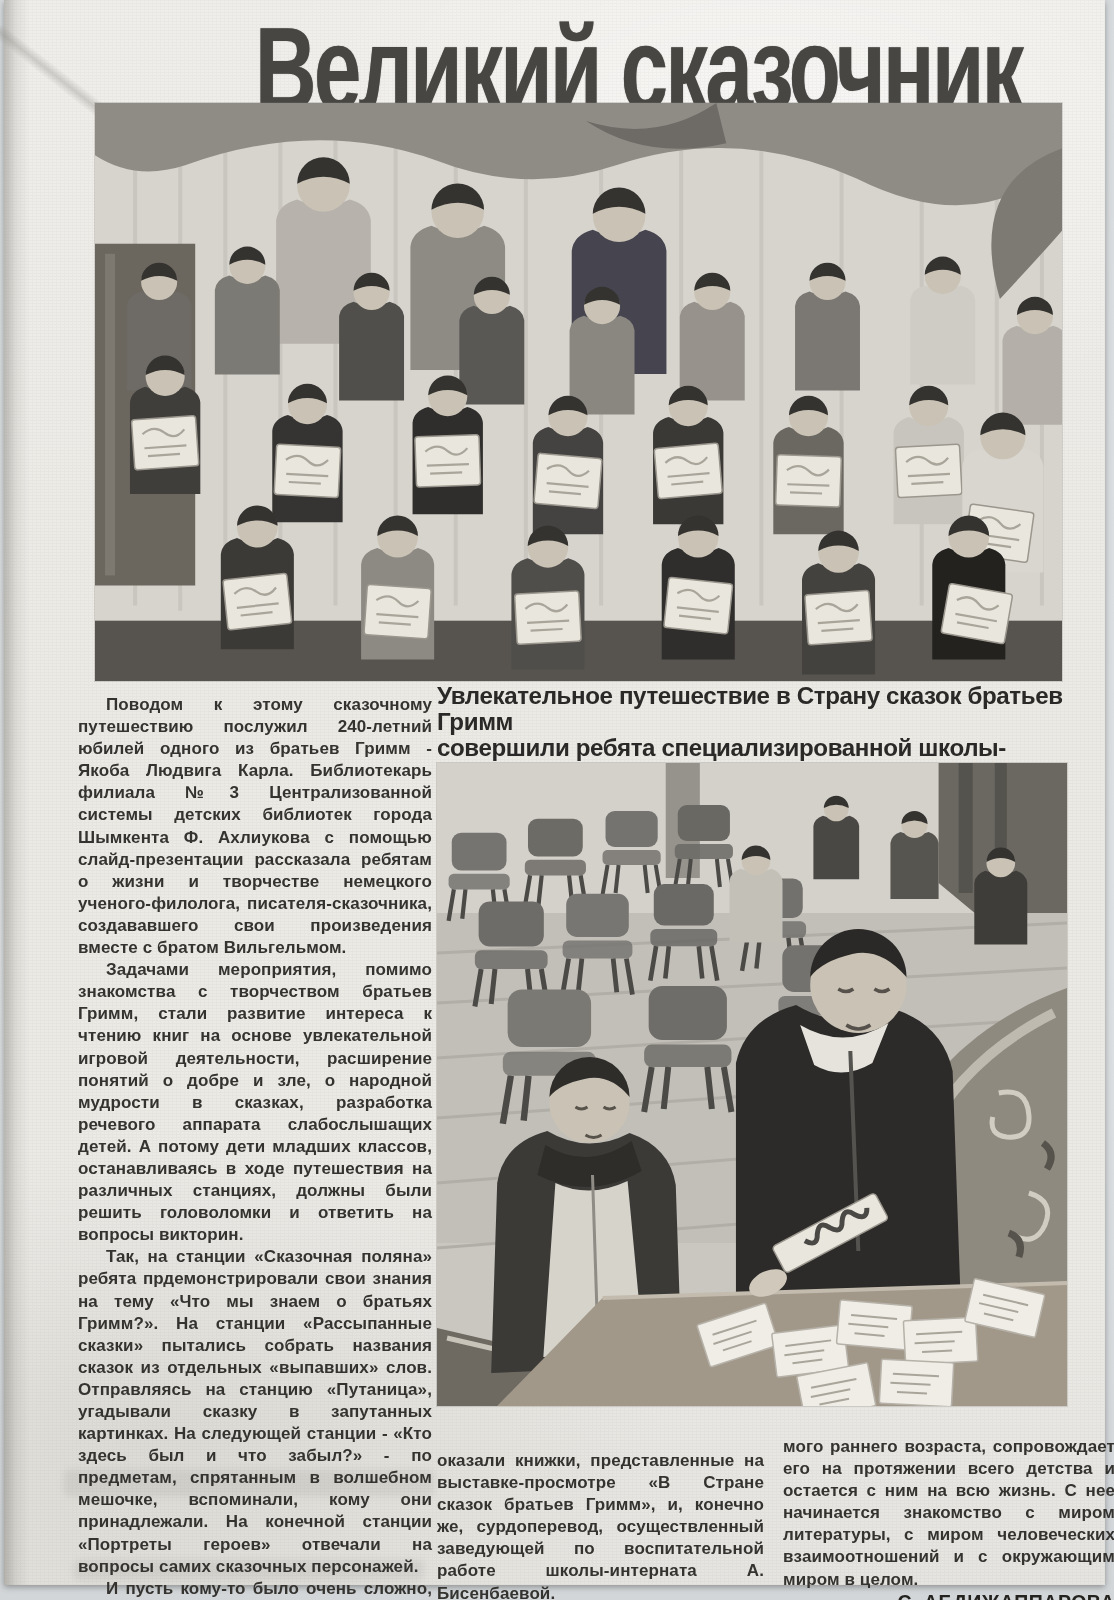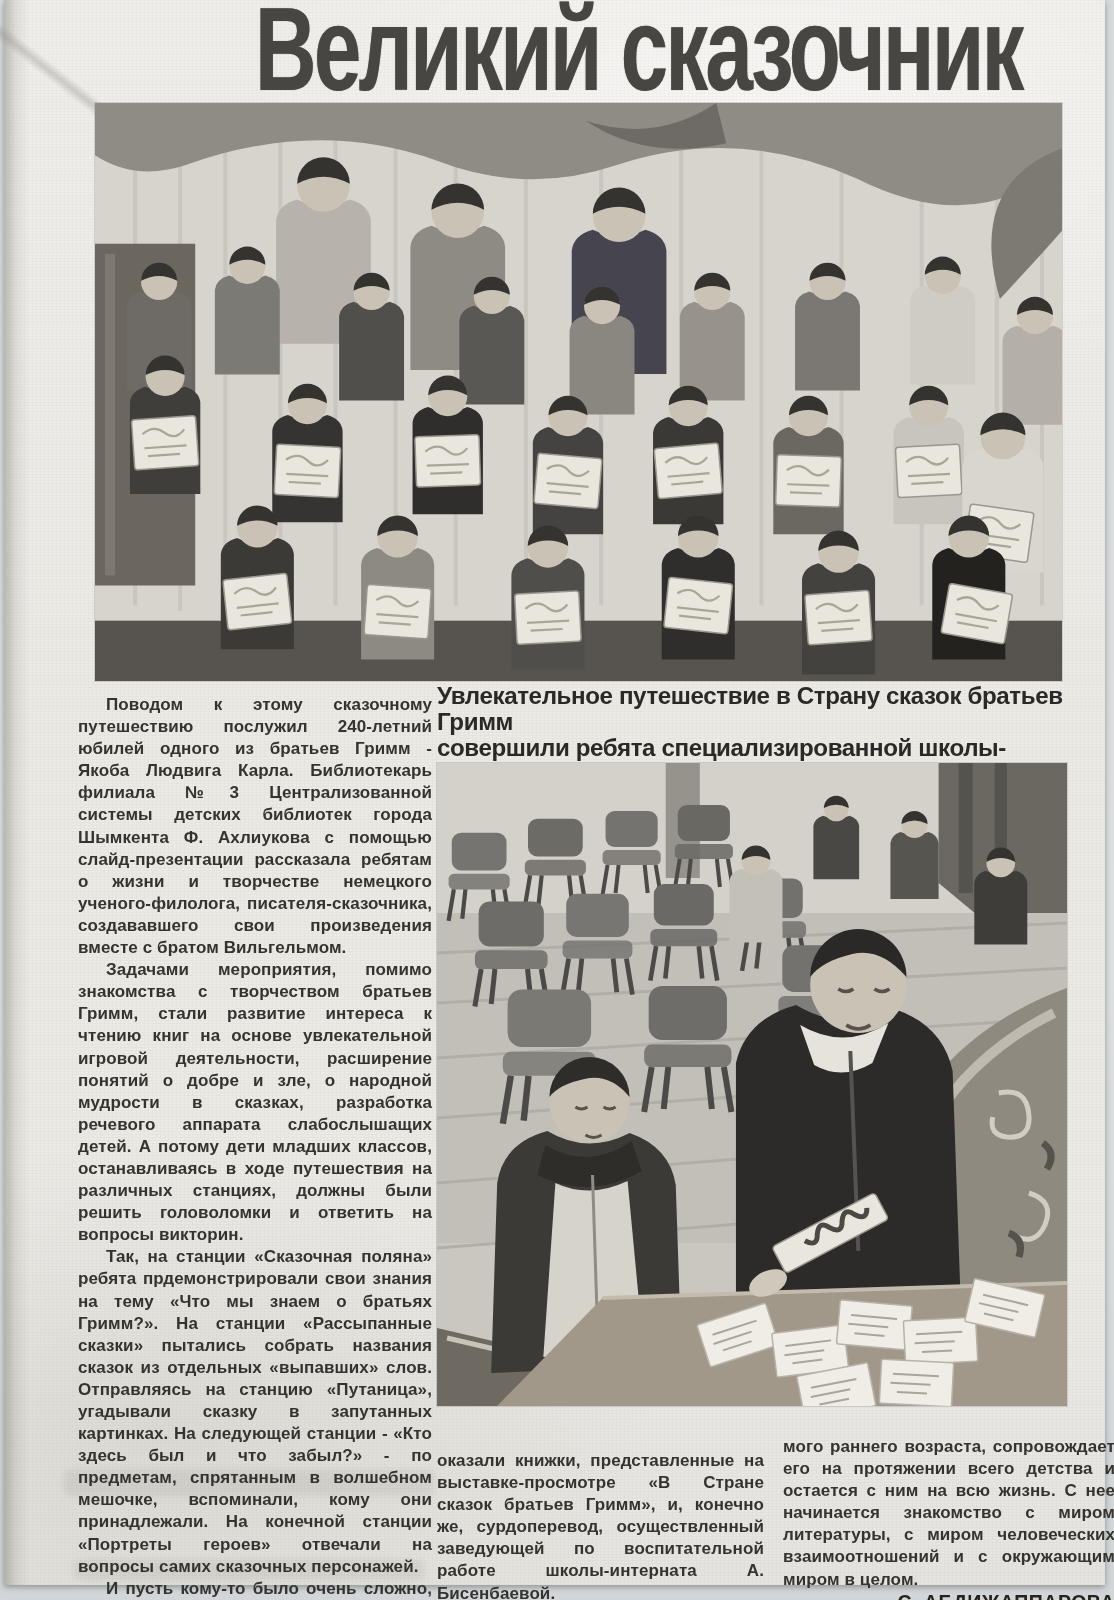--- a/index.html
+++ b/index.html
@@ -22,21 +22,21 @@
     background:linear-gradient(90deg, rgba(110,108,102,.40), rgba(110,108,102,.12) 40%, rgba(110,108,102,0) 85%);
   }
   .crease-diag{
     position:absolute;left:-30px;top:90px;width:220px;height:16px;
     transform:rotate(38deg);
     background:linear-gradient(180deg, rgba(255,255,255,0), rgba(140,138,132,.35), rgba(255,255,255,0));
   }
   .smudge{position:absolute;background:rgba(145,142,136,.17);filter:blur(3px);border-radius:6px;}
 
   .headline{
-    position:absolute;left:120px;top:0;width:990px;height:100px;
+    position:absolute;left:120px;top:20px;width:990px;height:100px;
     text-align:center;white-space:nowrap;color:#474643;
   }
   .headline-inner{
     display:inline-block;font-size:116px;line-height:96px;font-weight:bold;
     letter-spacing:-4px;transform:scaleX(.74) scaleY(1.02);transform-origin:50% 0;
     text-shadow:0 0 1px rgba(70,69,66,.6);
   }
 
   .photo{position:absolute;overflow:hidden;box-shadow:0 0 0 1px rgba(120,118,112,.25);}
   .photo svg{display:block;width:100%;height:100%;}

